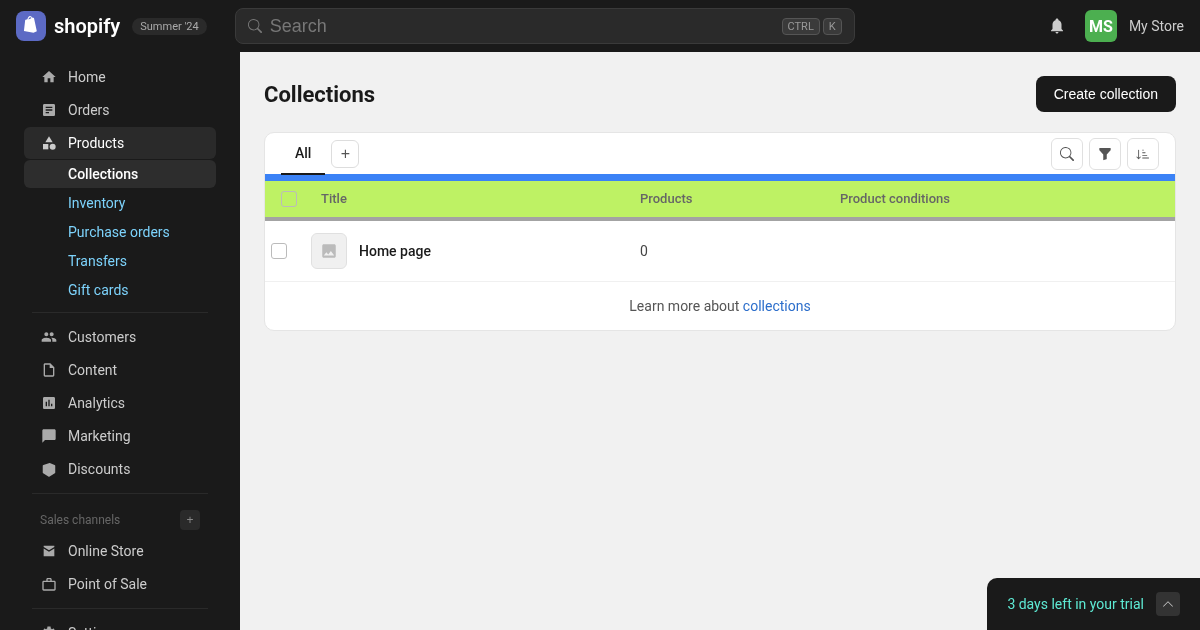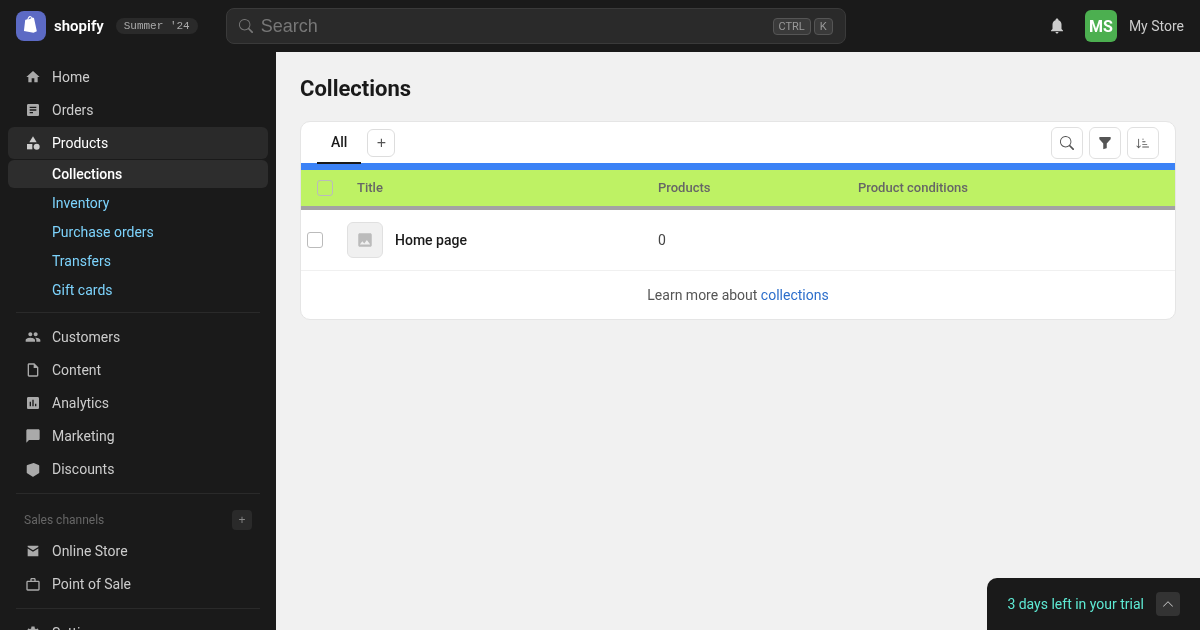--- a/index.html
+++ b/index.html
@@ -24,29 +24,28 @@
     .logo-icon {
       background: #5c6ac4;
       border-radius: 8px;
       width: 30px;
       height: 30px;
       display: flex;
       align-items: center;
       justify-content: center;
     }
     .logo-icon svg { width: 20px; height: 20px; }
-    .logo-text { color: white; font-size: 15px; font-weight: 600; }
+    .logo-text { color: white; font-size: 20px; font-weight: 600; }
     .summer-badge {
       background: #2a2a2a;
       color: #aaa;
       font-size: 11px;
       padding: 2px 8px;
       border-radius: 20px;
       margin-left: 4px;
-      font-family: Liberation Mono, monospace;
     }
     .search-bar {
       flex: 1;
       max-width: 620px;
       margin-left: 16px;
       background: #2a2a2a;
       border: 1px solid #3a3a3a;
       border-radius: 8px;
       display: flex;
       align-items: center;
@@ -110,24 +109,24 @@
 
     
     .main-layout {
       display: flex;
       flex: 1;
       overflow: hidden;
     }
 
     
     .sidebar {
-      width: 276px;
+      width: 240px;
       background: #1a1a1a;
       flex-shrink: 0;
-      padding: 8px 0;
+      padding: 8px 16px;
       overflow-y: auto;
       color: #ccc;
     }
     .sidebar-item {
       display: flex;
       align-items: center;
       gap: 10px;
       padding: 7px 16px;
       font-size: 14px;
       cursor: pointer;
@@ -490,20 +489,21 @@
             <path d="M19.14 12.94c.04-.3.06-.61.06-.94 0-.32-.02-.64-.07-.94l2.03-1.58c.18-.14.23-.41.12-.61l-1.92-3.32c-.12-.22-.37-.29-.59-.22l-2.39.96c-.5-.38-1.03-.7-1.62-.94l-.36-2.54c-.04-.24-.24-.41-.48-.41h-3.84c-.24 0-.43.17-.47.41l-.36 2.54c-.59.24-1.13.57-1.62.94l-2.39-.96c-.22-.08-.47 0-.59.22L2.74 8.87c-.12.21-.08.47.12.61l2.03 1.58c-.05.3-.09.63-.09.94s.02.64.07.94l-2.03 1.58c-.18.14-.23.41-.12.61l1.92 3.32c.12.22.37.29.59.22l2.39-.96c.5.38 1.03.7 1.62.94l.36 2.54c.05.24.24.41.48.41h3.84c.24 0 .44-.17.47-.41l.36-2.54c.59-.24 1.13-.56 1.62-.94l2.39.96c.22.08.47 0 .59-.22l1.92-3.32c.12-.22.07-.47-.12-.61l-2.01-1.58zM12 15.6c-1.98 0-3.6-1.62-3.6-3.6s1.62-3.6 3.6-3.6 3.6 1.62 3.6 3.6-1.62 3.6-3.6 3.6z"></path>
           </svg>
       </span>
       <span>Settings</span>
     </div>
   </nav>
 
   <main class="content">
     <div class="page-header">
       <h1 class="page-title">Collections</h1>
+      <button class="create-btn">Create collection</button>
     </div>
 
     <div class="card">
       <div class="card-tabs">
         <div class="tab-item active">All</div>
         <button class="tab-add-btn">+</button>
         <div class="tab-actions">
           <button class="tab-action-btn">
             <svg width="14" height="14" viewBox="0 0 16 16" fill="#555">
                 <path d="M11.742 10.344a6.5 6.5 0 1 0-1.397 1.398h-.001c.03.04.062.078.098.115l3.85 3.85a1 1 0 0 0 1.415-1.414l-3.85-3.85a1.007 1.007 0 0 0-.115-.099zM12 6.5a5.5 5.5 0 1 1-11 0 5.5 5.5 0 0 1 11 0z"></path>

